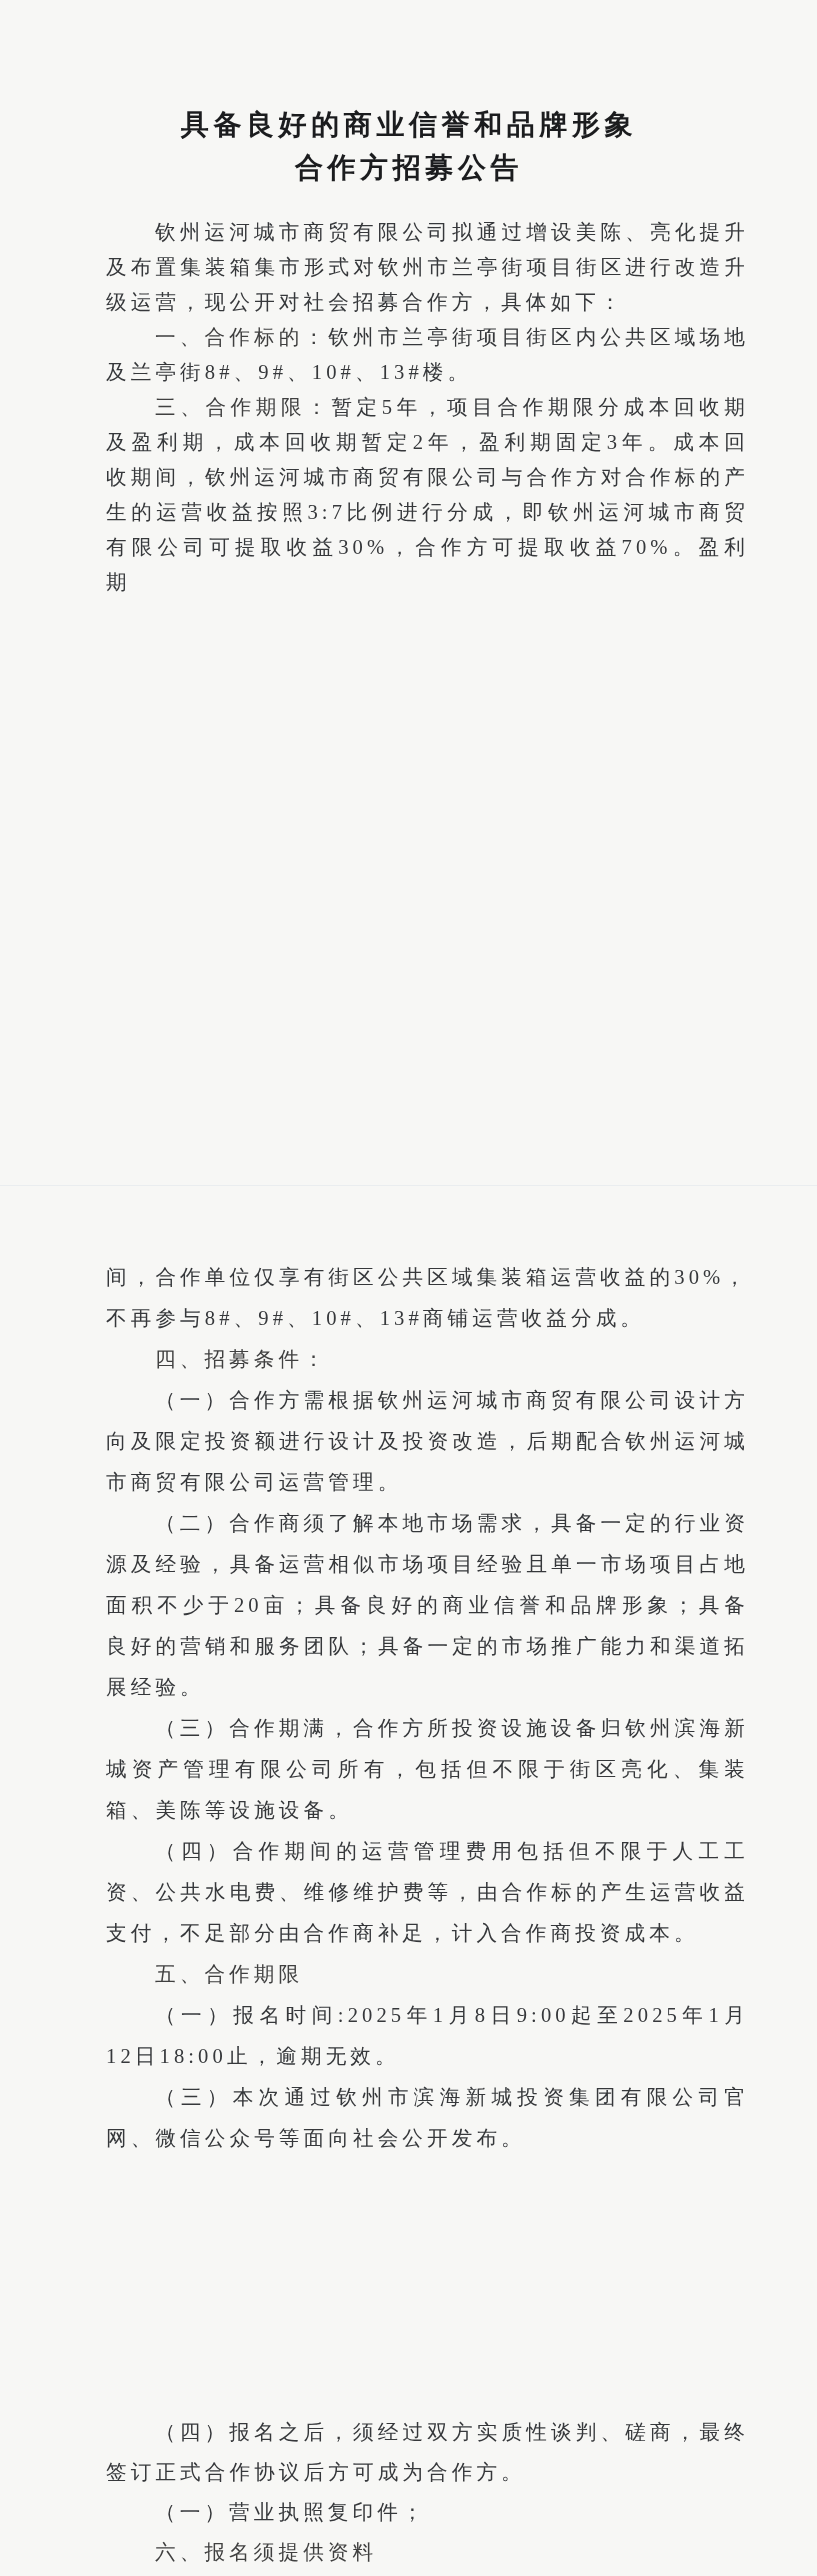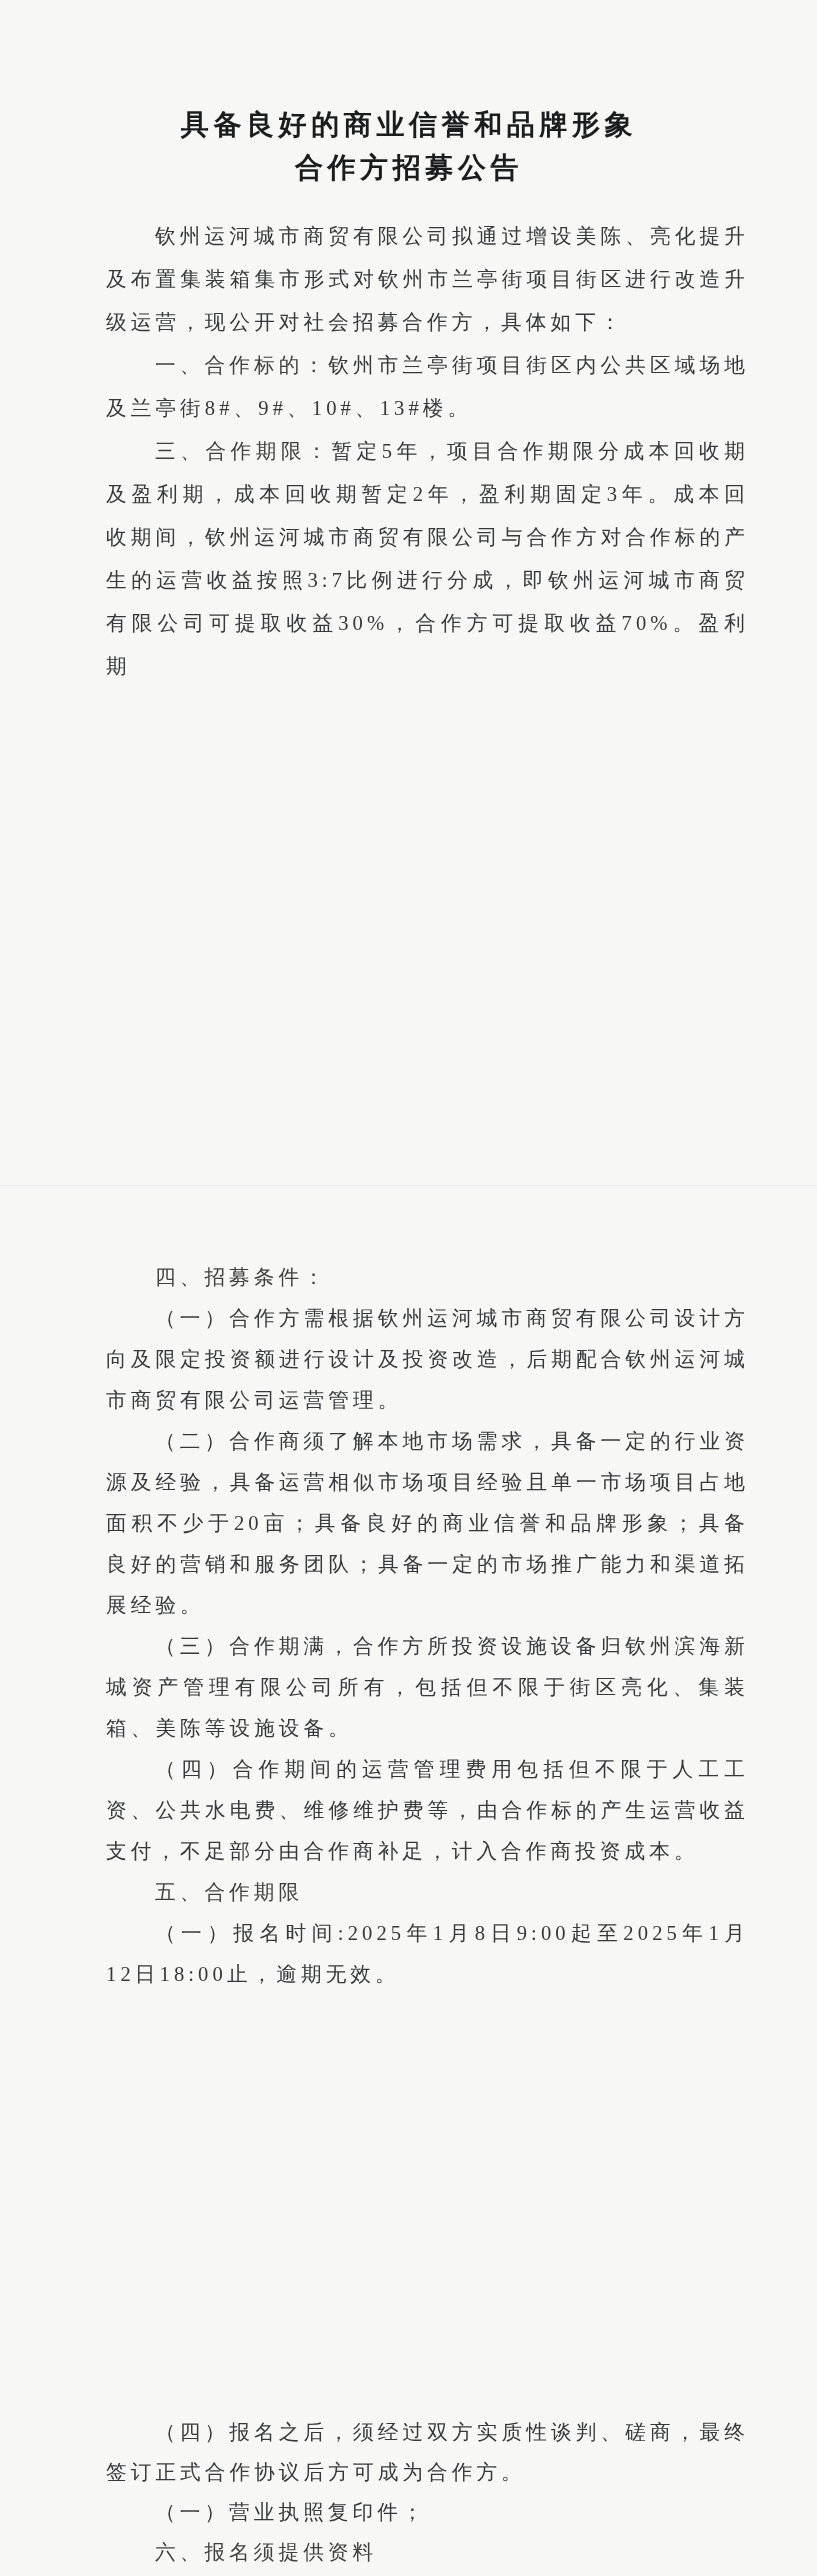--- a/index.html
+++ b/index.html
@@ -9,21 +9,21 @@
     font-family:"Liberation Serif","DejaVu Serif",serif;color:#36383b;
   }
   .doc-title{
     position:absolute;left:0;right:0;text-align:center;
     font-size:28px;font-weight:bold;letter-spacing:4.6px;color:#1b1c1e;
   }
   .flow{
     position:absolute;left:106px;width:643px;
     text-align:justify;font-size:20.6px;letter-spacing:4.1px;
   }
-  #body1{top:215px;line-height:43px;}
+  #body1{top:215px;line-height:35px;}
   #body2{top:1257px;line-height:41px;}
   #body3{top:2412px;line-height:40px;}
   .para{margin:0;text-indent:49px;}
   .noindent{text-indent:0;}
   .b{font-weight:normal;color:#404040;}
   .scan-line{position:absolute;height:1px;background:#e6eaec;opacity:.75;}
   .scan-line.full{left:0;width:818px;}
 </style>
 </head>
 <body>
@@ -41,27 +41,31 @@
       <span class="b">一、合作标的：</span><span>钦州市兰亭街项目街区内公共区域场地及兰亭街8#、9#、10#、13#楼。</span>
     </p>
     <p class="para">
       <span class="b">三、合作期限：</span><span>暂定5年，项目合作期限分成本回收期及盈利期，成本回收期暂定2年，盈利期固定3年。成本回收期间，钦州运河城市商贸有限公司与合作方对合作标的产生的运营收益按照3:7比例进行分成，即钦州运河城市商贸有限公司可提取收益30%，合作方可提取收益70%。盈利期</span>
     </p>
   </div>
 
   <div class="scan-line full" style="top:1185px"></div>
 
   <div class="flow" id="body2">
+    <p class="para noindent">
+      <span>间，合作单位仅享有街区公共区域集装箱运营收益的30%，不再参与8#、9#、10#、13#商铺运营收益分成。</span>
+    </p>
     <p class="para b">四、招募条件：</p>
     <p class="para">（一）合作方需根据钦州运河城市商贸有限公司设计方向及限定投资额进行设计及投资改造，后期配合钦州运河城市商贸有限公司运营管理。</p>
     <p class="para">（二）合作商须了解本地市场需求，具备一定的行业资源及经验，具备运营相似市场项目经验且单一市场项目占地面积不少于20亩；具备良好的商业信誉和品牌形象；具备良好的营销和服务团队；具备一定的市场推广能力和渠道拓展经验。</p>
     <p class="para">（三）合作期满，合作方所投资设施设备归钦州滨海新城资产管理有限公司所有，包括但不限于街区亮化、集装箱、美陈等设施设备。</p>
     <p class="para">（四）合作期间的运营管理费用包括但不限于人工工资、公共水电费、维修维护费等，由合作标的产生运营收益支付，不足部分由合作商补足，计入合作商投资成本。</p>
     <p class="para b">五、合作期限</p>
     <p class="para">（一）报名时间:2025年1月8日9:00起至2025年1月12日18:00止，逾期无效。</p>
+    <p class="para">（三）本次通过钦州市滨海新城投资集团有限公司官网、微信公众号等面向社会公开发布。</p>
   </div>
 
   <div class="flow" id="body3">
     <p class="para">（四）报名之后，须经过双方实质性谈判、磋商，最终签订正式合作协议后方可成为合作方。</p>
     <p class="para">（一）营业执照复印件；</p>
     <p class="para b">六、报名须提供资料</p>
     <p class="para">（二）法人代表身份证复印件；</p>
 
   </div>
 

